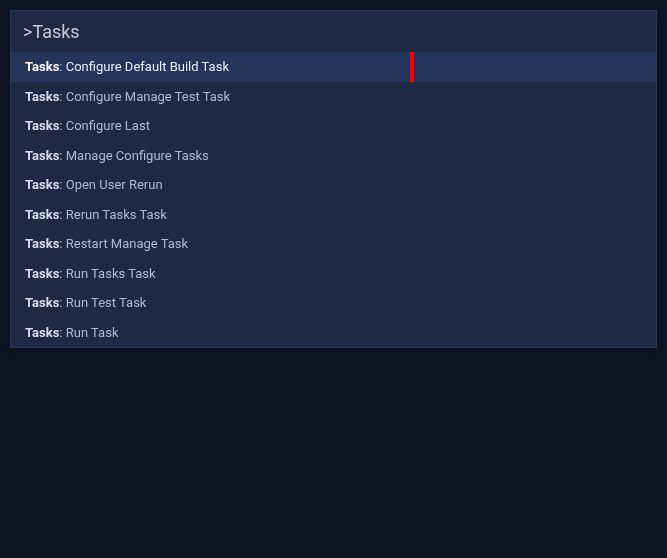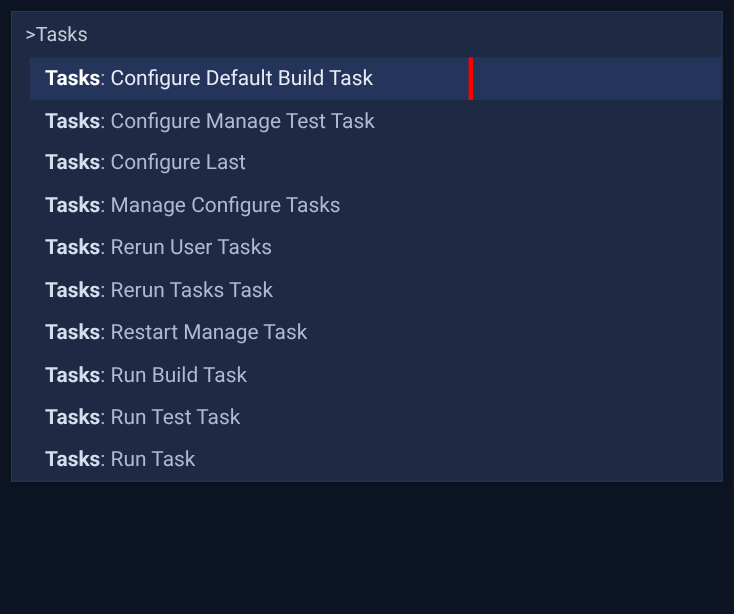--- a/index.html
+++ b/index.html
@@ -34,28 +34,27 @@
       padding: 4px 4px;
     }
     .search-input::placeholder {
       color: #c5cbd8;
     }
     .results-list {
       list-style: none;
     }
     .result-item {
       padding: 5px 14px;
-      font-size: 19px;
+      font-size: 13px;
       line-height: 1.5;
       color: #aeb9d6;
       cursor: pointer;
       white-space: nowrap;
       overflow: hidden;
       text-overflow: ellipsis;
-      margin-left: 16px;
     }
     .result-item .category {
       font-weight: 700;
       color: #d6deee;
     }
     .result-item.selected {
       background-color: #24345a;
     }
     .result-item.selected .category {
       color: #ffffff;
@@ -83,20 +82,20 @@
 <div class="palette-container">
   <div class="search-input-wrapper">
     <input type="text" class="search-input" value="&gt;Tasks" style="">
   </div>
   <ul class="results-list">
 
   <li class="result-item selected highlighted"><span class="category">Tasks</span>: <span class="label">Configure Default Build Task</span></li>
       <li class="result-item"><span class="category">Tasks</span>: <span class="label">Configure Manage Test Task</span></li>
       <li class="result-item"><span class="category">Tasks</span>: <span class="label">Configure Last</span></li>
       <li class="result-item"><span class="category">Tasks</span>: <span class="label">Manage Configure Tasks</span></li>
-      <li class="result-item"><span class="category">Tasks</span>: <span class="label">Rerun User Tasks</span></li>
+      <li class="result-item"><span class="category">Tasks</span>: <span class="label">Open User Rerun</span></li>
       <li class="result-item"><span class="category">Tasks</span>: <span class="label">Rerun Tasks Task</span></li>
       <li class="result-item"><span class="category">Tasks</span>: <span class="label">Restart Manage Task</span></li>
-      <li class="result-item"><span class="category">Tasks</span>: <span class="label">Run Build Task</span></li>
+      <li class="result-item"><span class="category">Tasks</span>: <span class="label">Run Tasks Task</span></li>
       <li class="result-item"><span class="category">Tasks</span>: <span class="label">Run Test Task</span></li>
       <li class="result-item"><span class="category">Tasks</span>: <span class="label">Run Task</span></li>
     </ul>
 </div>
 
 </body></html>

